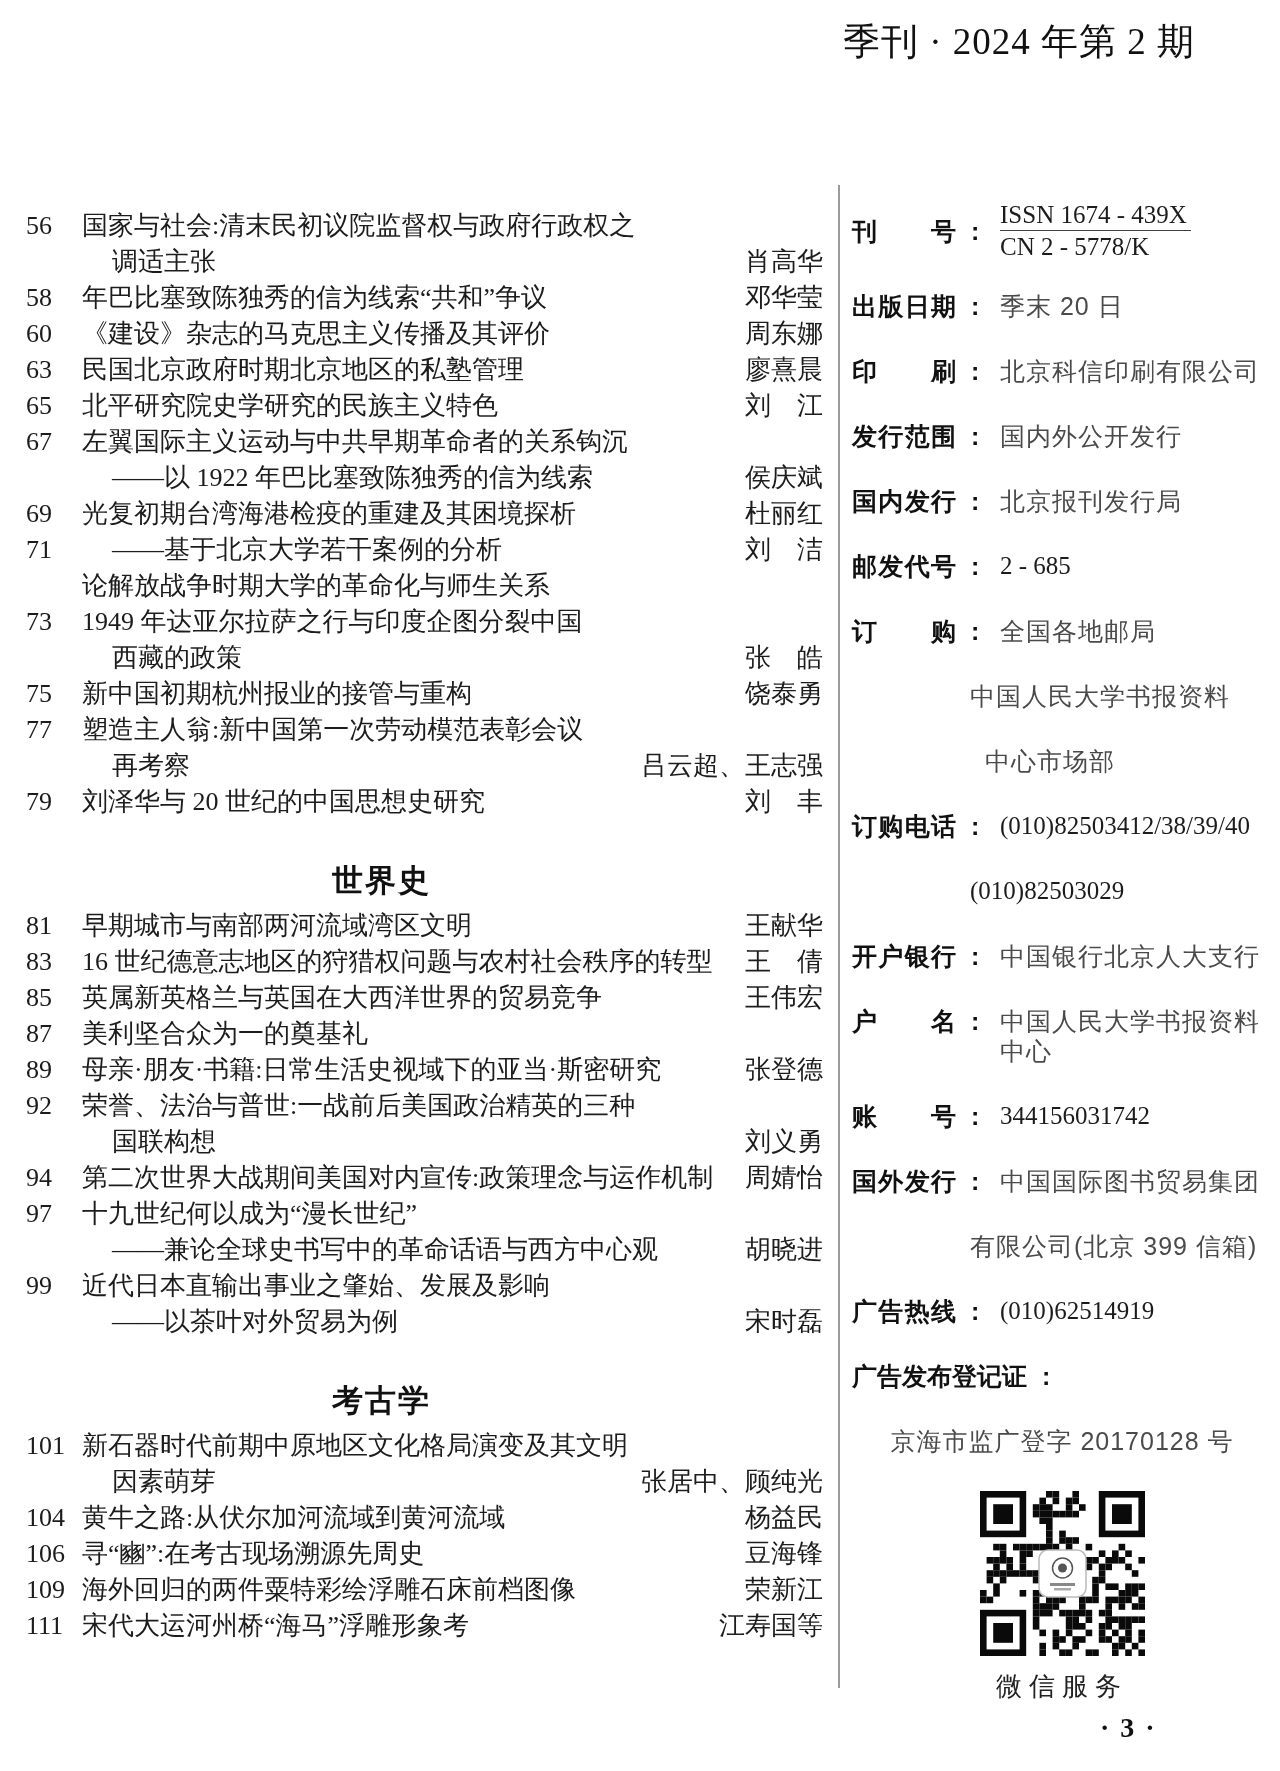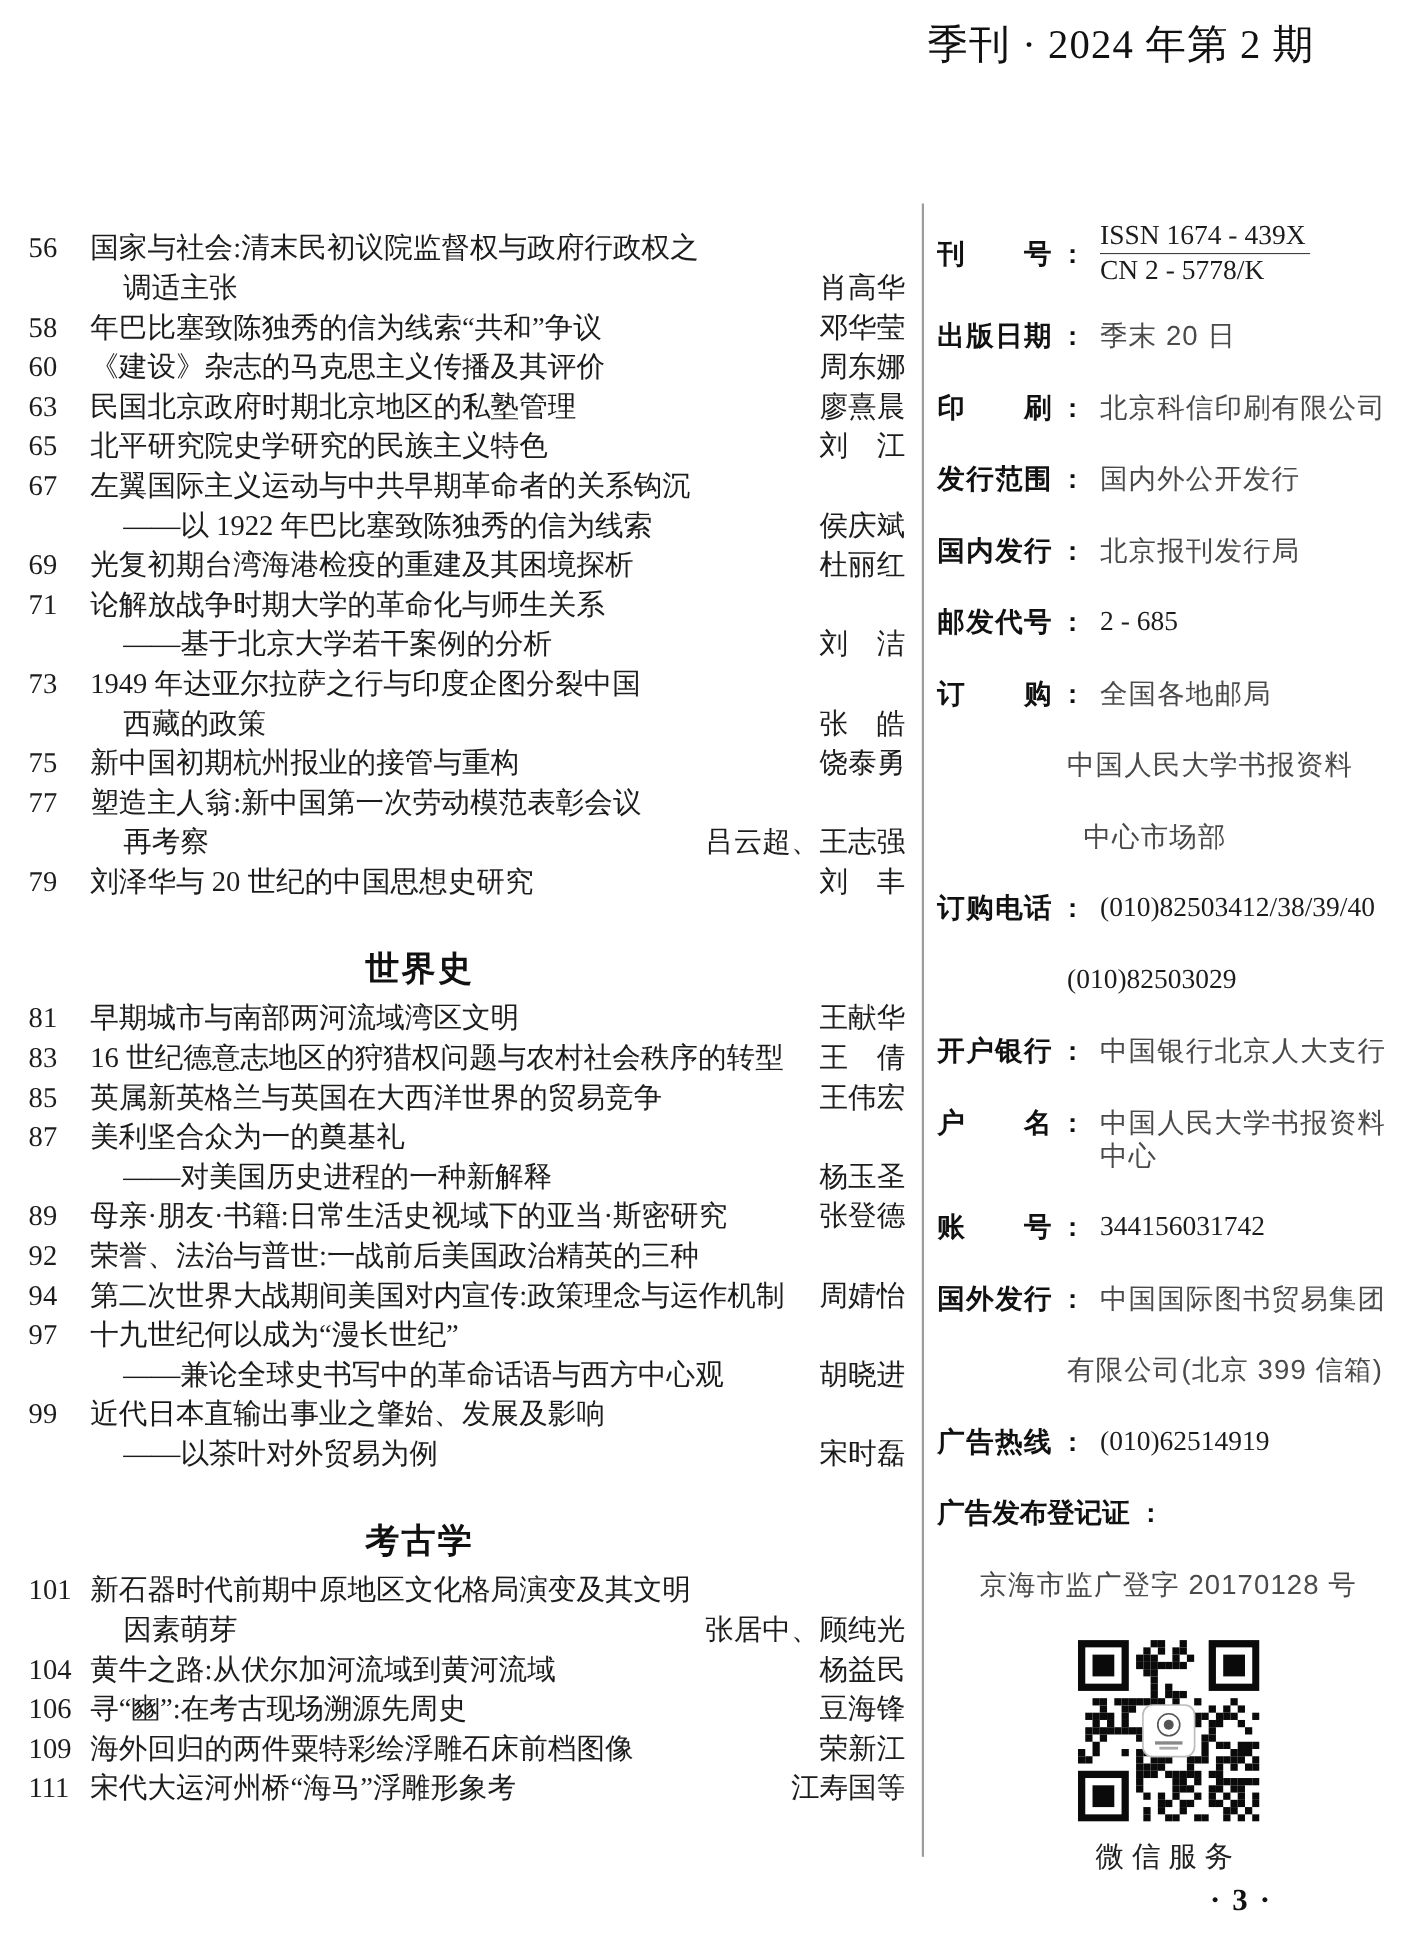--- a/index.html
+++ b/index.html
@@ -138,26 +138,26 @@
             <div class="toc-line">
               <span class="line-text">光复初期台湾海港检疫的重建及其困境探析</span>
               <span class="author">杜丽红</span>
             </div>
           </div>
   </div>
 
   <div class="toc-item">
     <div class="toc-pageno">71</div>
     <div class="item-lines">
-            <div class="toc-line">
-              <span class="line-text">论解放战争时期大学的革命化与师生关系</span>
-            </div>
             <div class="toc-line cont">
               <span class="line-text">——基于北京大学若干案例的分析</span>
               <span class="author">刘　洁</span>
+            </div>
+            <div class="toc-line">
+              <span class="line-text">论解放战争时期大学的革命化与师生关系</span>
             </div>
           </div>
   </div>
 
   <div class="toc-item">
     <div class="toc-pageno">73</div>
     <div class="item-lines">
             <div class="toc-line">
               <span class="line-text">1949 年达亚尔拉萨之行与印度企图分裂中国</span>
             </div>
@@ -238,42 +238,42 @@
             </div>
           </div>
   </div>
 
   <div class="toc-item">
     <div class="toc-pageno">87</div>
     <div class="item-lines">
             <div class="toc-line">
               <span class="line-text">美利坚合众为一的奠基礼</span>
             </div>
-            <div class="toc-line cont">
-              <span class="line-text">——对美国历史进程的一种新解释</span>
-              <span class="author">杨玉圣</span>
-            </div>
           </div>
   </div>
 
   <div class="toc-item">
     <div class="toc-pageno">89</div>
     <div class="item-lines">
             <div class="toc-line">
               <span class="line-text">母亲·朋友·书籍:日常生活史视域下的亚当·斯密研究</span>
               <span class="author">张登德</span>
             </div>
           </div>
   </div>
 
   <div class="toc-item">
     <div class="toc-pageno">92</div>
     <div class="item-lines">
             <div class="toc-line">
               <span class="line-text">荣誉、法治与普世:一战前后美国政治精英的三种</span>
+            </div>
+            <div class="toc-line cont">
+              <span class="line-text">国联构想</span>
+              <span class="author">刘义勇</span>
             </div>
           </div>
   </div>
 
   <div class="toc-item">
     <div class="toc-pageno">94</div>
     <div class="item-lines">
             <div class="toc-line">
               <span class="line-text">第二次世界大战期间美国对内宣传:政策理念与运作机制</span>
               <span class="author">周婧怡</span>

